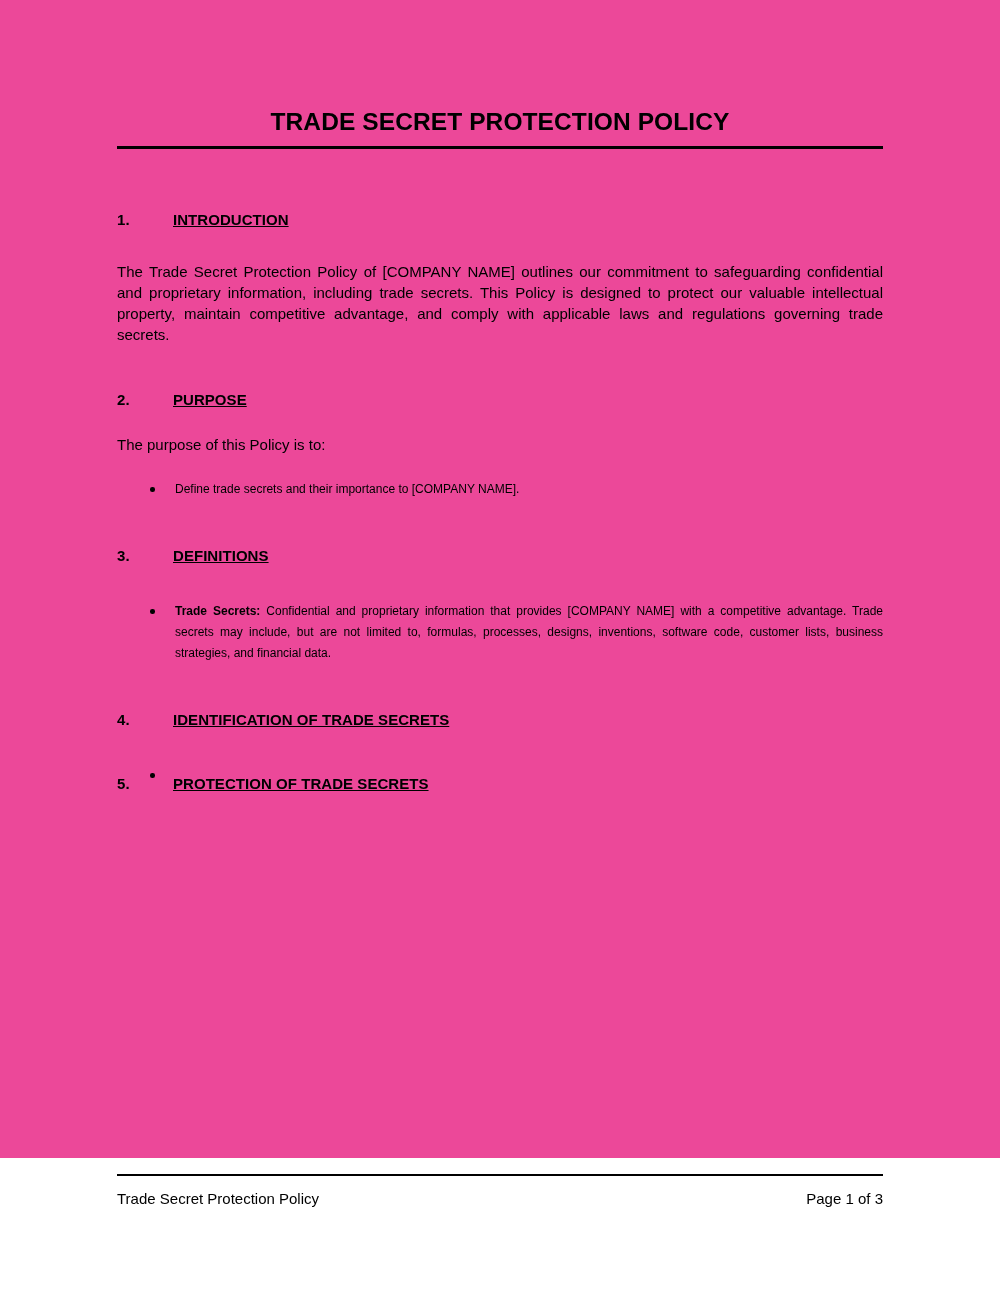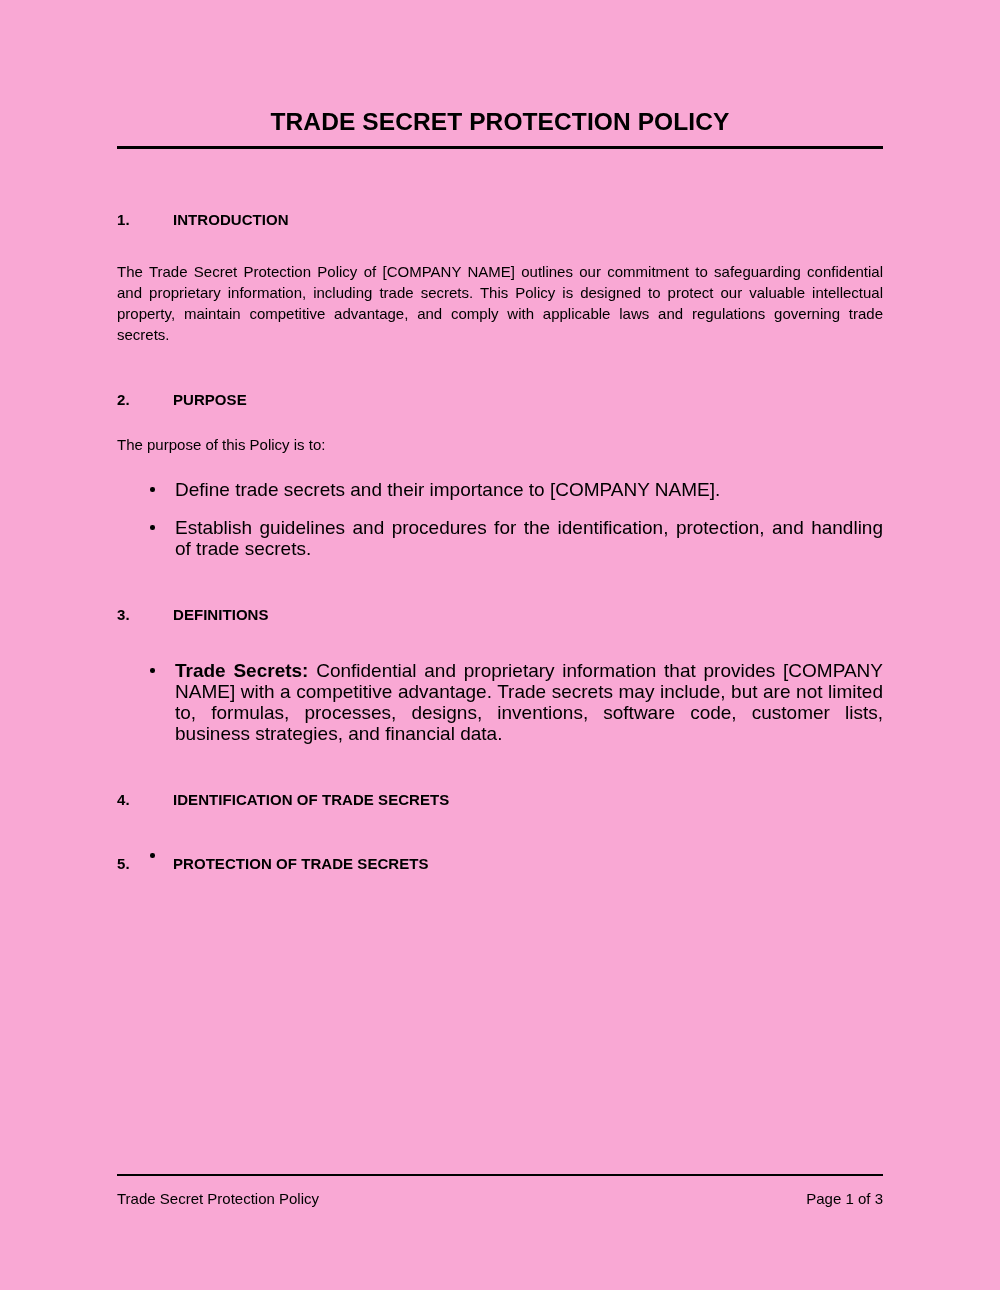--- a/index.html
+++ b/index.html
@@ -11,22 +11,22 @@
     width: 1000px;
     height: 1290px;
     font-family: "Liberation Sans", sans-serif;
     color: #000000;
     -webkit-font-smoothing: antialiased;
   }
 
   .page {
     position: relative;
     width: 1000px;
-    height: 1290px;
-    background: #f9a8d4;
+    height: 1158px;
+    background: #ec4899;
     box-sizing: border-box;
   }
 
   .content {
     position: absolute;
     left: 117px;
     top: 0;
     width: 766px;
   }
 
@@ -55,20 +55,21 @@
     font-size: 15px;
     font-weight: bold;
     letter-spacing: 0.05px;
   }
   .section-num {
     width: 56px;
     flex: 0 0 56px;
   }
   .section-title {
     flex: 1 1 auto;
+    text-decoration: underline;
   }
 
   
   .sp-head-1  { margin-top: 62px; }
   .sp-head    { margin-top: 46px; }
   .sp-head-d  { margin-top: 47px; }
 
   
   .para {
     margin: 0;
@@ -85,21 +86,21 @@
     list-style: none;
     margin: 0;
     padding: 0;
   }
   .bullets.after-para { margin-top: 24px; }
   .bullets.after-head { margin-top: 37px; }
 
   .bullets li {
     position: relative;
     padding-left: 58px;
-    font-size: 19px;
+    font-size: 12px;
     line-height: 21px;
     text-align: justify;
     text-justify: inter-word;
     margin-bottom: 17px;
   }
   .bullets li:last-child { margin-bottom: 0; }
 
   .bullets li .dot {
     position: absolute;
     left: 33px;
@@ -157,24 +158,20 @@
       <span class="section-num">2.</span>
       <span class="section-title">PURPOSE</span>
     </div>
     <p class="para lead">The purpose of this Policy is to:</p>
 
     <ul class="bullets after-para">
       <li>
         <span class="dot"></span>
         <span class="txt">Define trade secrets and their importance to [COMPANY NAME].</span>
       </li>
-      <li>
-        <span class="dot"></span>
-        <span class="txt">Establish guidelines and procedures for the identification, protection, and handling of trade secrets.</span>
-      </li>
     </ul>
 
     <div class="section-head sp-head-d">
       <span class="section-num">3.</span>
       <span class="section-title">DEFINITIONS</span>
     </div>
 
     <ul class="bullets after-head">
       <li>
         <span class="dot"></span><span class="term">Trade Secrets:</span><span class="txt"> Confidential and proprietary information that provides [COMPANY NAME] with a competitive advantage. Trade secrets may include, but are not limited to, formulas, processes, designs, inventions, software code, customer lists, business strategies, and financial data.</span>

